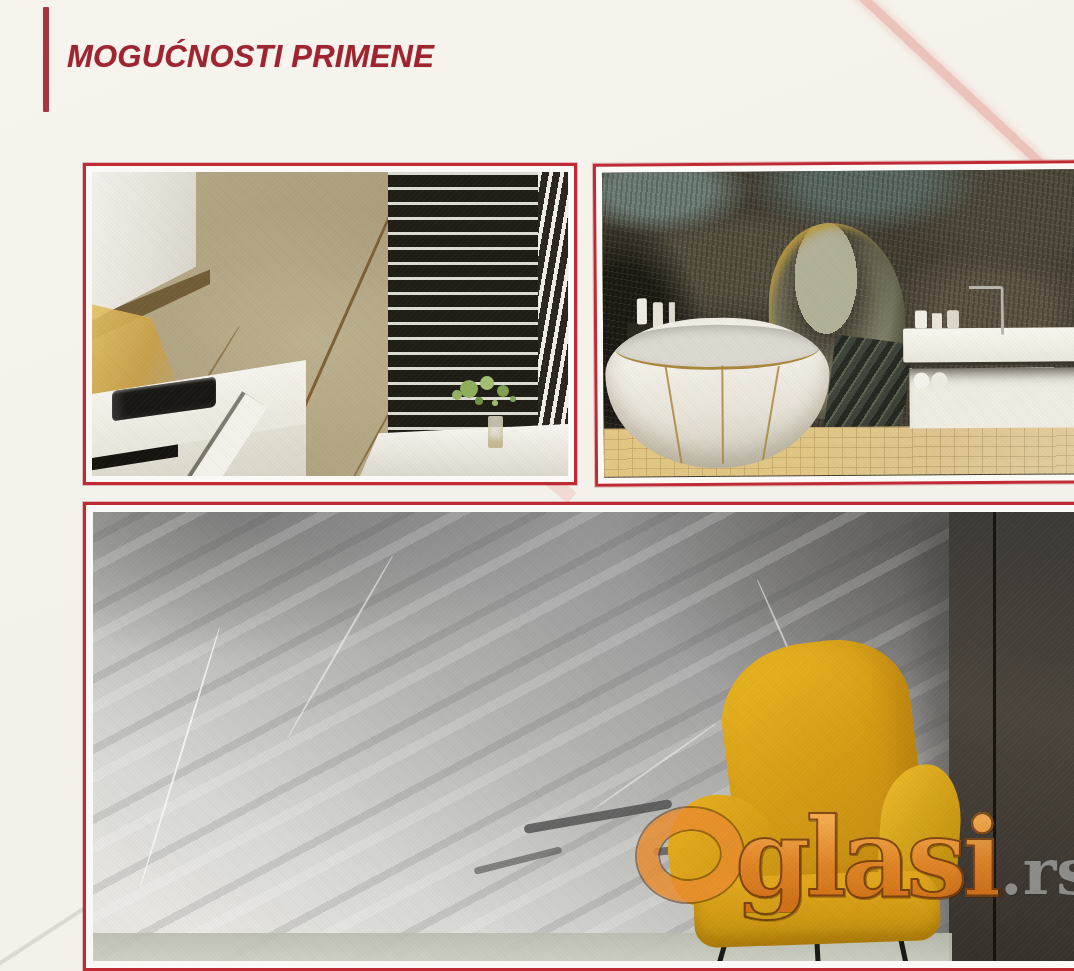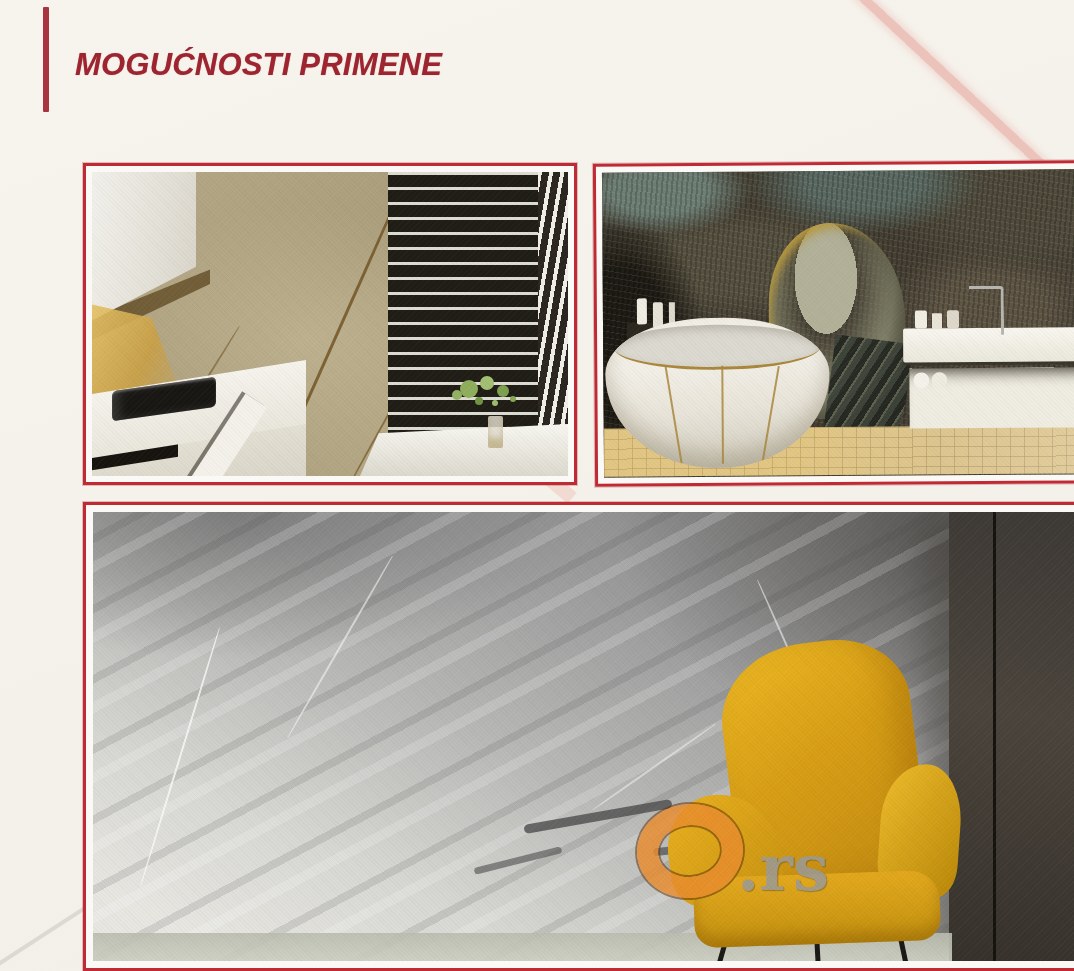--- a/index.html
+++ b/index.html
@@ -14,21 +14,21 @@
     transform:rotate(-47deg);transform-origin:top left;box-shadow:0 0 6px 3px rgba(233,176,166,.35);}
   .art-band-right{left:1026px;top:702px;width:110px;height:8px;background:rgba(228,156,144,.45);
     transform:rotate(-38deg);box-shadow:0 0 5px 2px rgba(233,176,166,.3);}
   .art-band-mid{left:468px;top:420px;width:14px;height:130px;background:rgba(236,182,170,.38);
     transform:rotate(-50deg);transform-origin:top left;}
   .art-crease-bl{left:-10px;top:968px;width:190px;height:4px;background:rgba(190,188,184,.45);
     transform:rotate(-33deg);transform-origin:left bottom;}
   
   .hdr{position:absolute;left:0;top:0;}
   .hdr-bar{position:absolute;left:43px;top:7px;width:6px;height:105px;background:#a83440;border-radius:1px;}
-  .hdr-title{position:absolute;left:59px;top:30px;margin:16px;font-size:31px;line-height:37px;
+  .hdr-title{position:absolute;left:59px;top:30px;margin:8px;font-size:31px;line-height:37px;
     font-weight:bold;font-style:italic;color:#9e2430;letter-spacing:.2px;white-space:nowrap;
     text-shadow:0 0 1px rgba(130,25,35,.45);}
   
   .frame{position:absolute;box-sizing:border-box;border:3px solid #bf2a34;background:#fbf9f5;
     box-shadow:0 0 0 1px rgba(150,30,40,.25);}
   .frame-inner{position:absolute;inset:6px;overflow:hidden;background:#888;}
   .f-kitchen{left:43px;top:147px;width:494px;height:322px;}
   .f-bath{left:554px;top:146px;width:494px;height:323px;transform:rotate(-.4deg);}
   .f-slab{left:43px;top:486px;width:1007px;height:469px;}
   .f-slab .frame-inner{inset:7px;}
@@ -260,19 +260,20 @@
         <div class="c-leg cl1"></div>
         <div class="c-leg cl2"></div>
         <div class="c-leg cl3"></div>
         <div class="c-part c-back"></div>
         <div class="c-part c-arm-left"></div>
         <div class="c-part c-arm-right"></div>
         <div class="c-part c-seat"></div>
       </div>
       <div class="wm">
         <div class="wm-o"></div>
+        <div class="wm-rest">glasi</div>
         <div class="wm-suffix">.rs</div>
       </div>
       <div class="grain"></div>
     </div>
   </figure>
 
 </div>
 
 </body></html>

